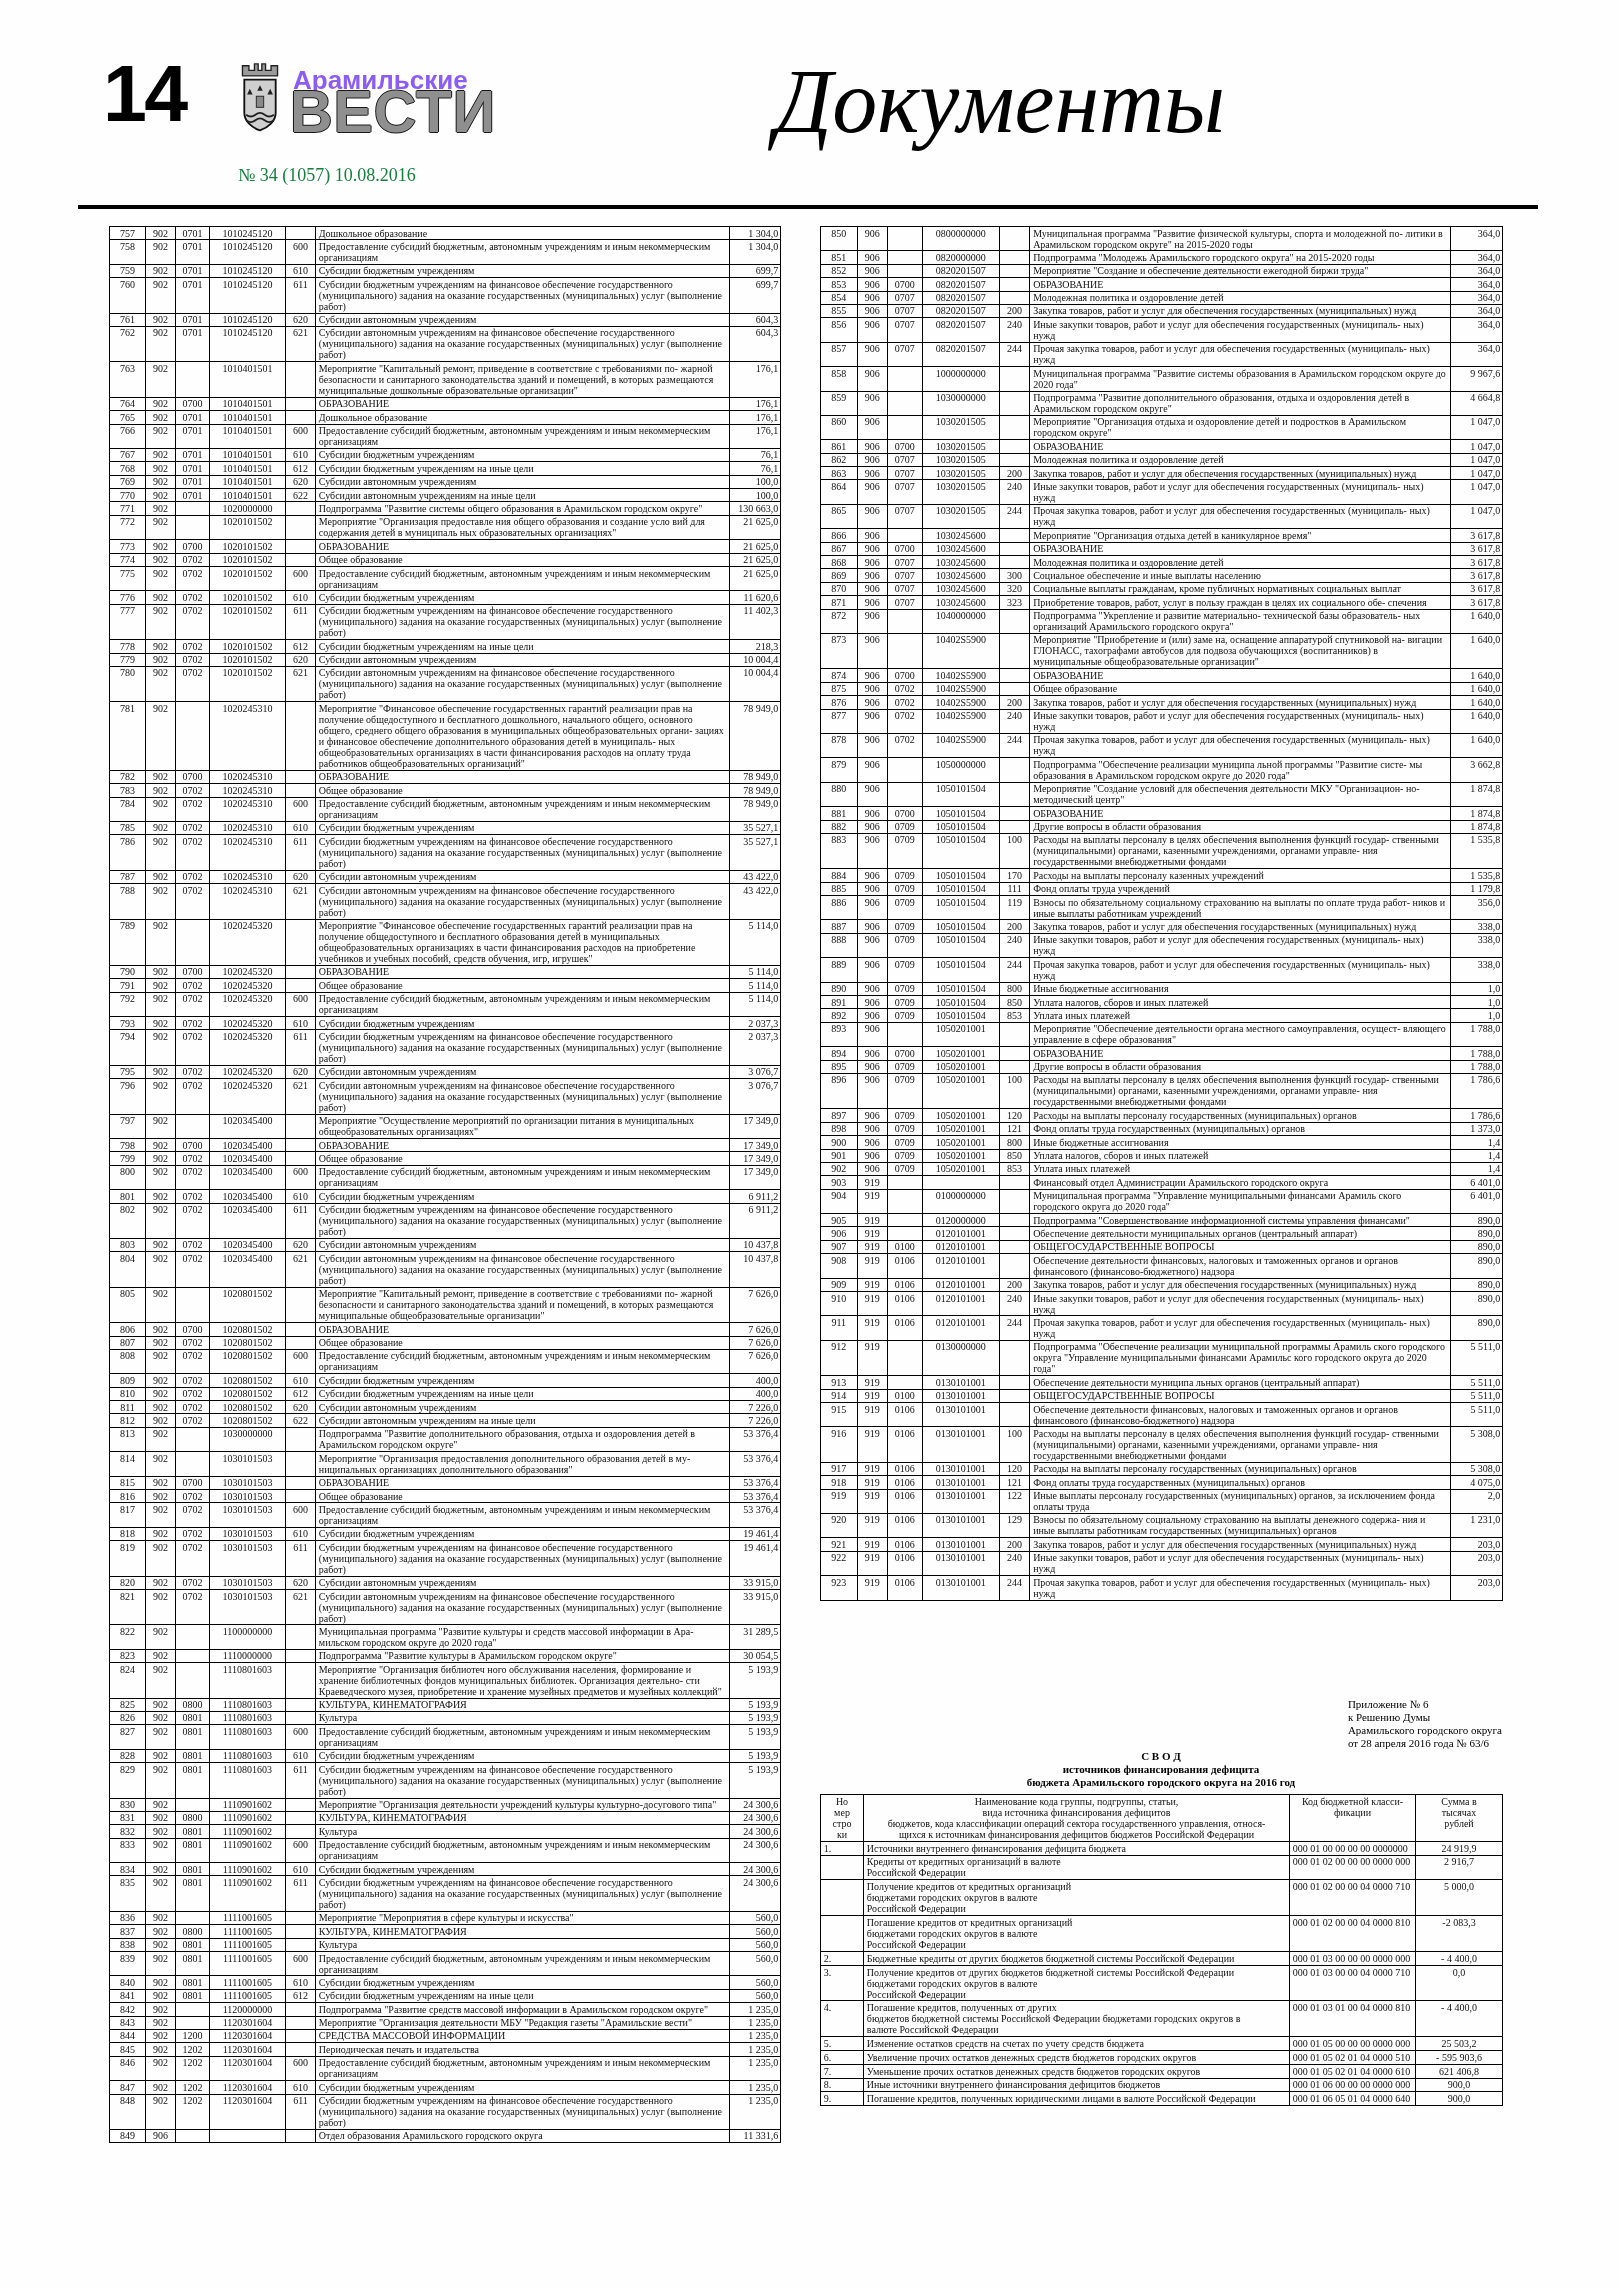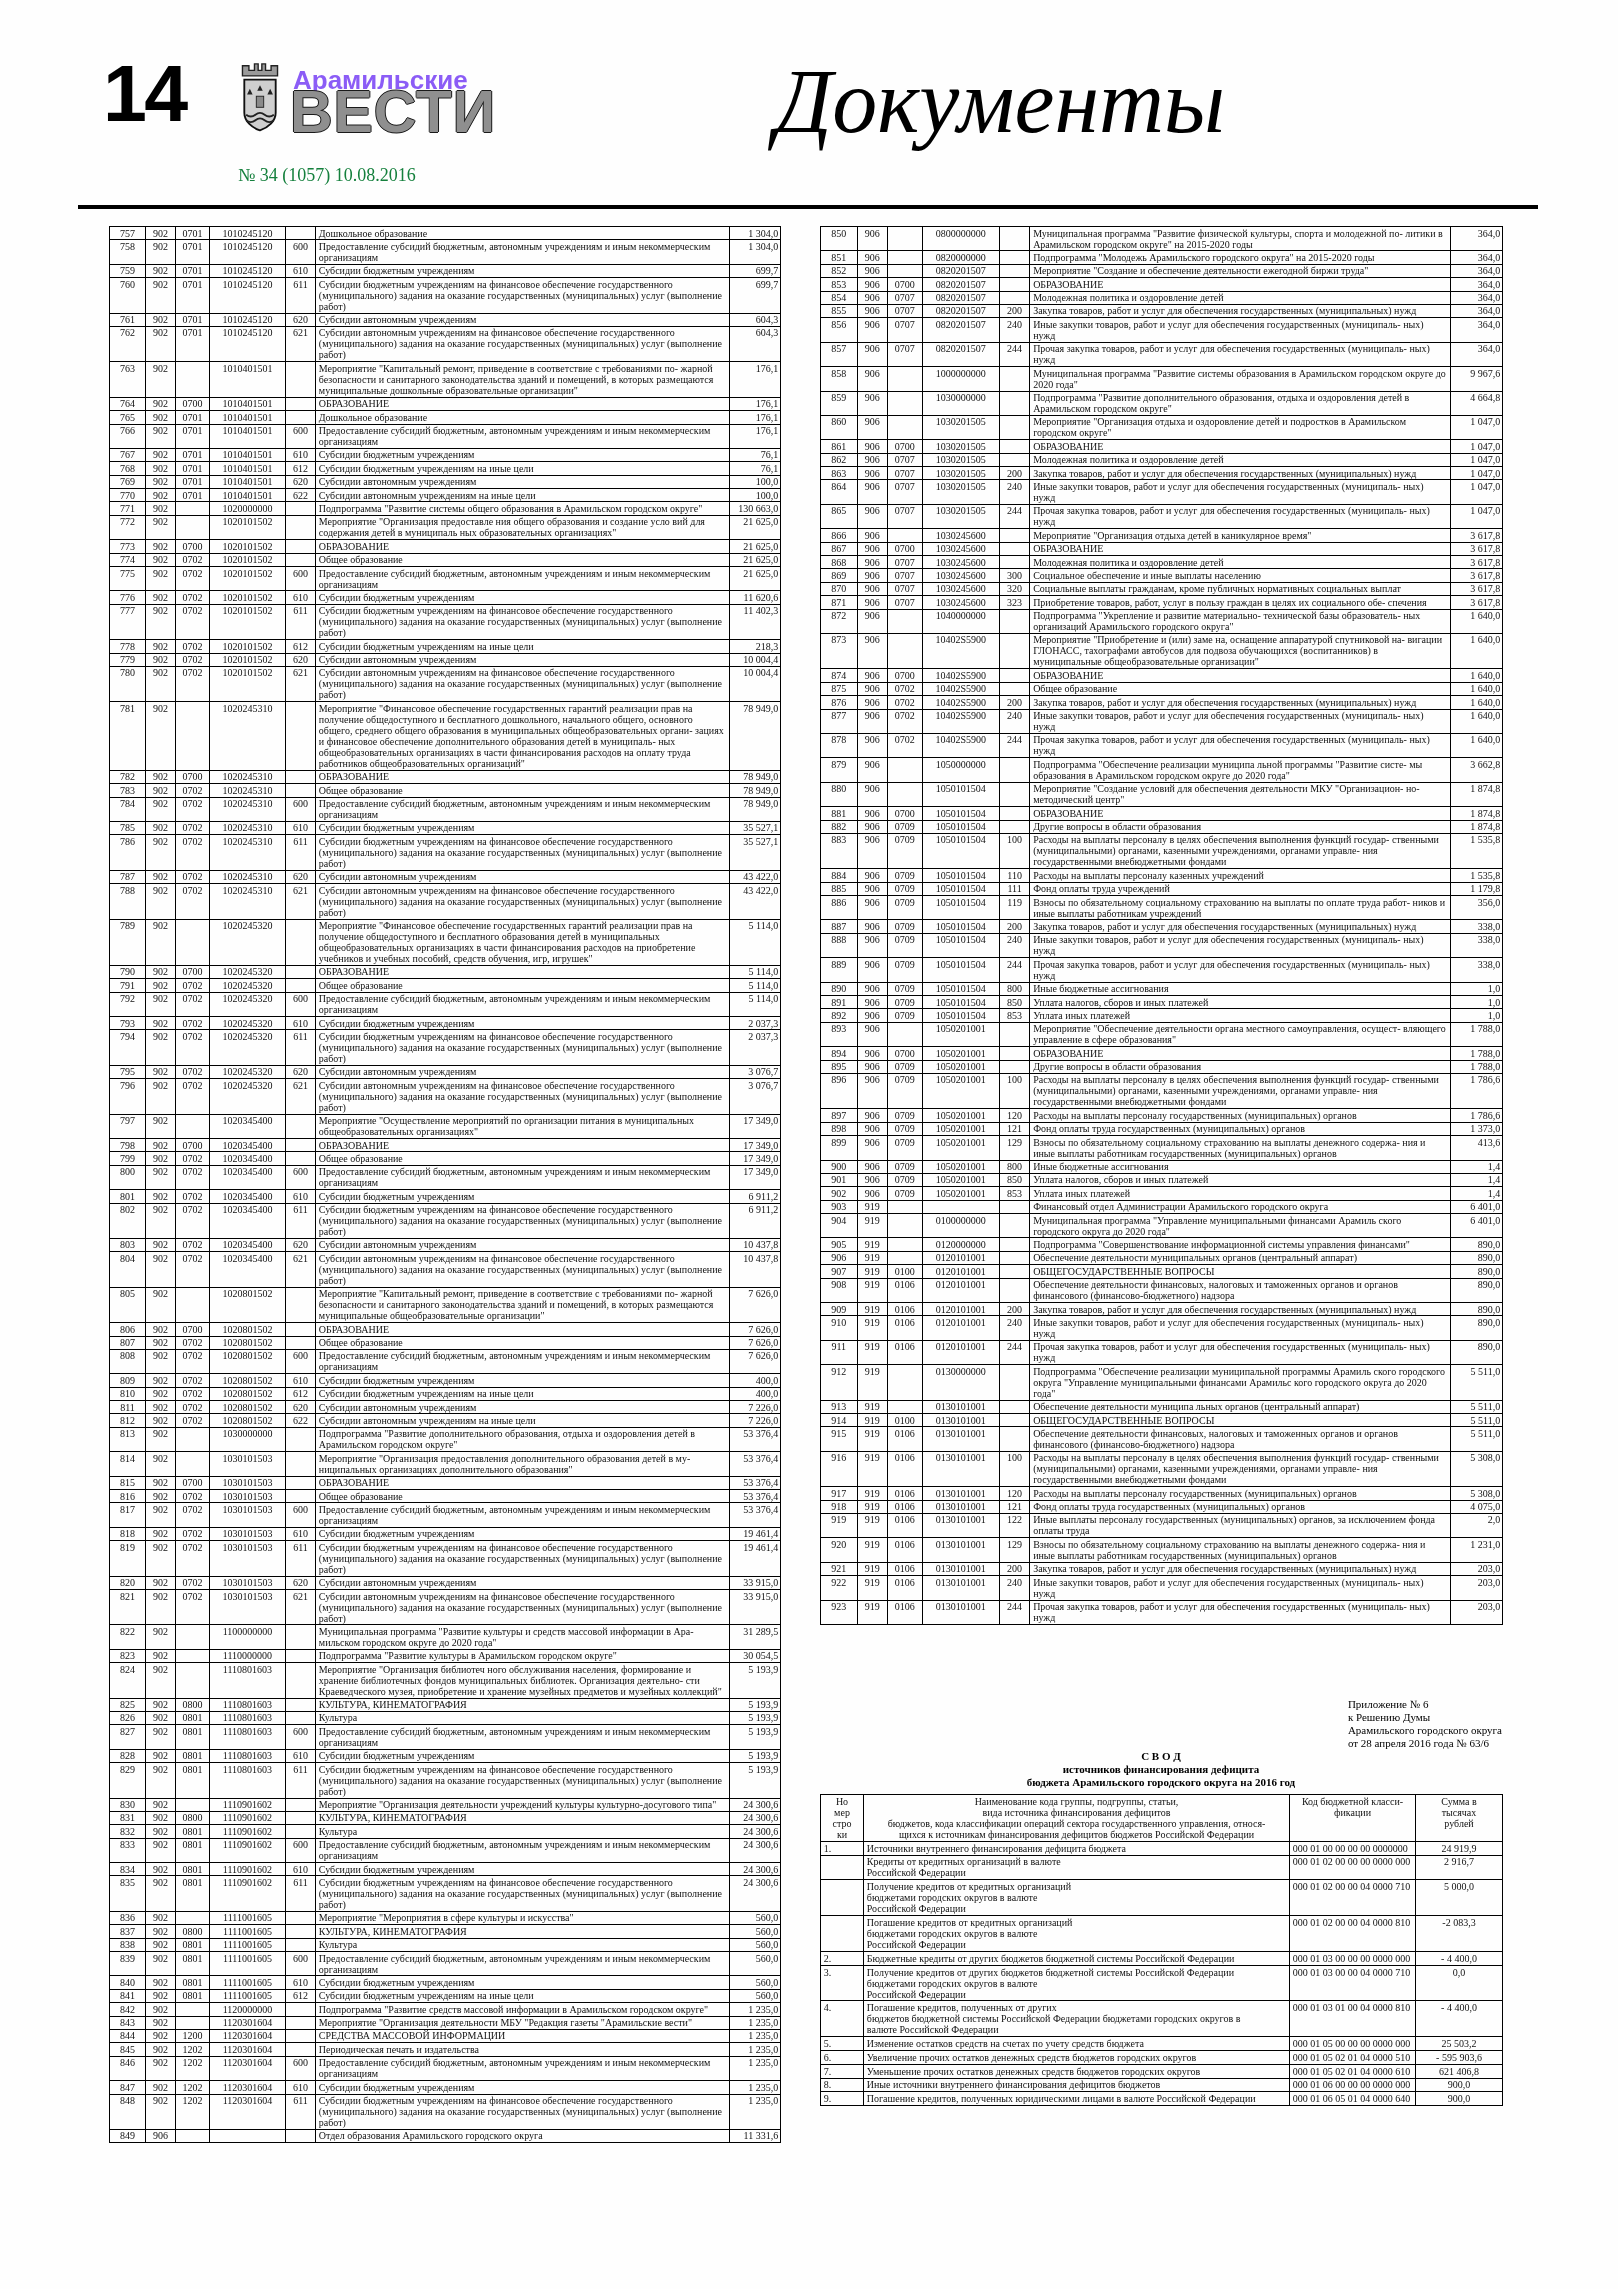--- a/index.html
+++ b/index.html
@@ -1242,21 +1242,21 @@
         <td class="c3">1050101504</td>
         <td class="c4">100</td>
         <td class="c5">Расходы на выплаты персоналу в целях обеспечения выполнения функций государ- ственными (муниципальными) органами, казенными учреждениями, органами управле- ния государственными внебюджетными фондами</td>
         <td class="c6">1 535,8</td>
       </tr>
       <tr>
         <td class="c0">884</td>
         <td class="c1">906</td>
         <td class="c2">0709</td>
         <td class="c3">1050101504</td>
-        <td class="c4">110</td>
+        <td class="c4">170</td>
         <td class="c5">Расходы на выплаты персоналу казенных учреждений</td>
         <td class="c6">1 535,8</td>
       </tr>
       <tr>
         <td class="c0">885</td>
         <td class="c1">906</td>
         <td class="c2">0709</td>
         <td class="c3">1050101504</td>
         <td class="c4">111</td>
         <td class="c5">Фонд оплаты труда учреждений</td>
@@ -1371,29 +1371,20 @@
         <td class="c6">1 786,6</td>
       </tr>
       <tr>
         <td class="c0">898</td>
         <td class="c1">906</td>
         <td class="c2">0709</td>
         <td class="c3">1050201001</td>
         <td class="c4">121</td>
         <td class="c5">Фонд оплаты труда государственных (муниципальных) органов</td>
         <td class="c6">1 373,0</td>
-      </tr>
-      <tr>
-        <td class="c0">899</td>
-        <td class="c1">906</td>
-        <td class="c2">0709</td>
-        <td class="c3">1050201001</td>
-        <td class="c4">129</td>
-        <td class="c5">Взносы по обязательному социальному страхованию на выплаты денежного содержа- ния и иные выплаты работникам государственных (муниципальных) органов</td>
-        <td class="c6">413,6</td>
       </tr>
       <tr>
         <td class="c0">900</td>
         <td class="c1">906</td>
         <td class="c2">0709</td>
         <td class="c3">1050201001</td>
         <td class="c4">800</td>
         <td class="c5">Иные бюджетные ассигнования</td>
         <td class="c6">1,4</td>
       </tr>

